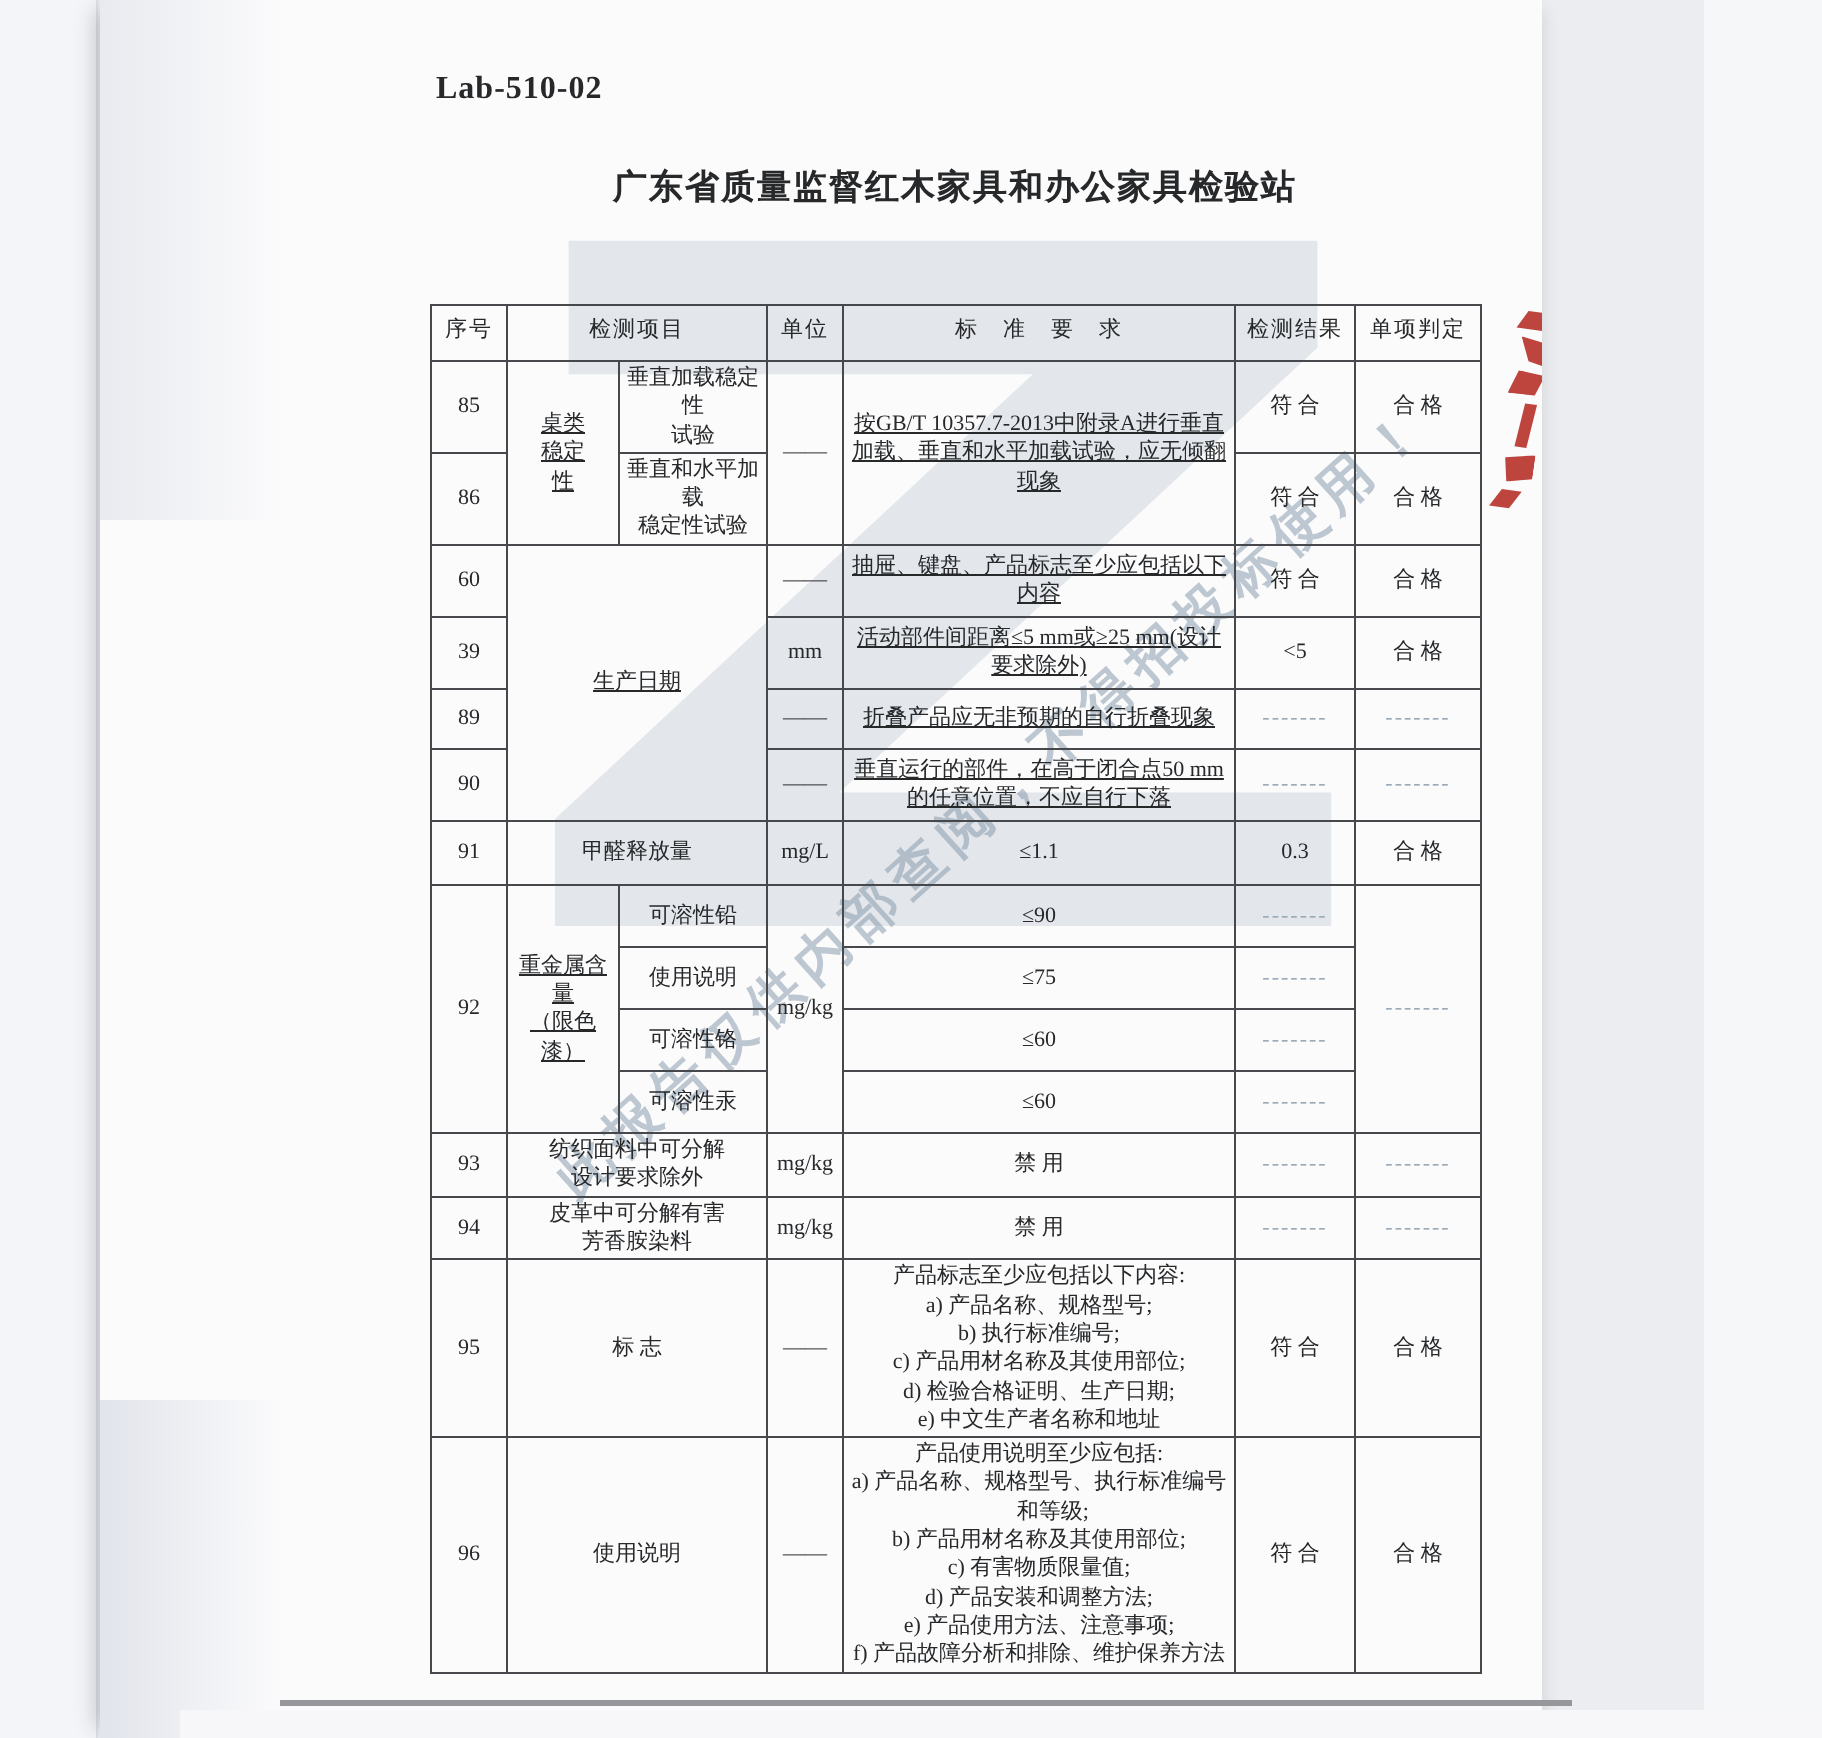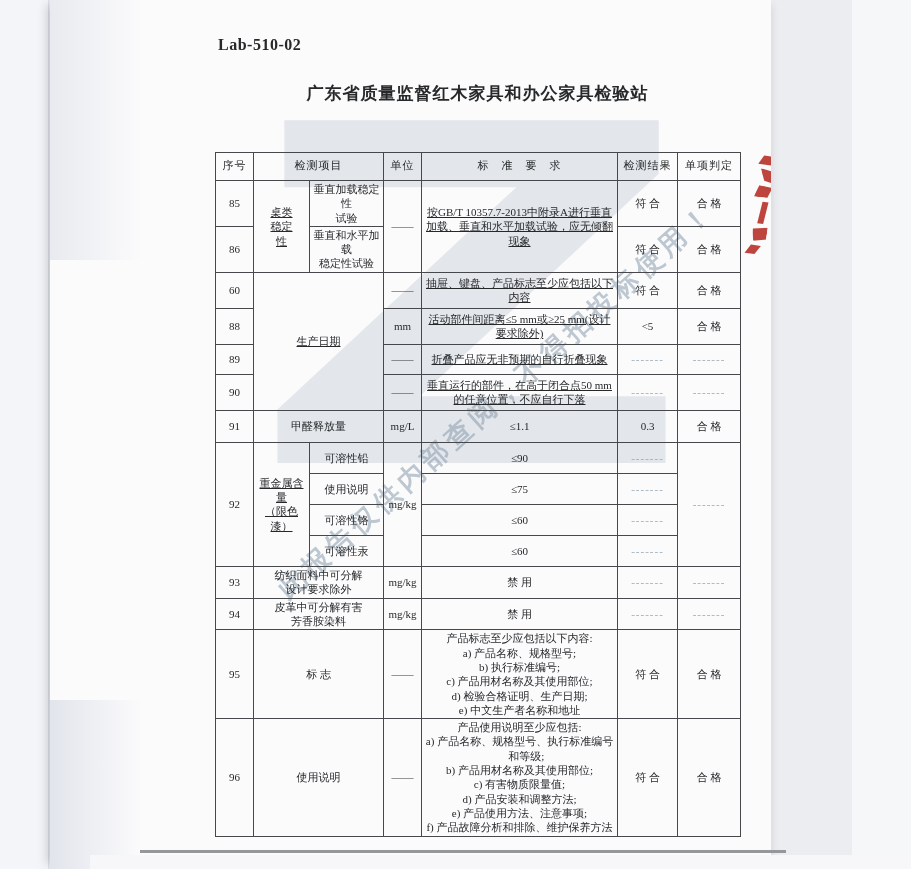--- a/index.html
+++ b/index.html
@@ -130,21 +130,21 @@
     </tr>
     <tr style="height:36px">
       <td class="num">60</td>
       <td class="grp" colspan="2" rowspan="4">生产日期</td>
       <td class="dash-dark">——</td>
       <td class="std">抽屉、键盘、产品标志至少应包括以下内容</td>
       <td>符 合</td>
       <td>合 格</td>
     </tr>
     <tr style="height:36px">
-      <td class="num">88</td>
+      <td class="num">39</td>
       <td>mm</td>
       <td class="std">活动部件间距离≤5 mm或≥25 mm(设计要求除外)</td>
       <td>&lt;5</td>
       <td>合 格</td>
     </tr>
     <tr style="height:30px">
       <td class="num">89</td>
       <td class="dash-dark">——</td>
       <td class="std">折叠产品应无非预期的自行折叠现象</td>
       <td class="dash-light">-------</td>

